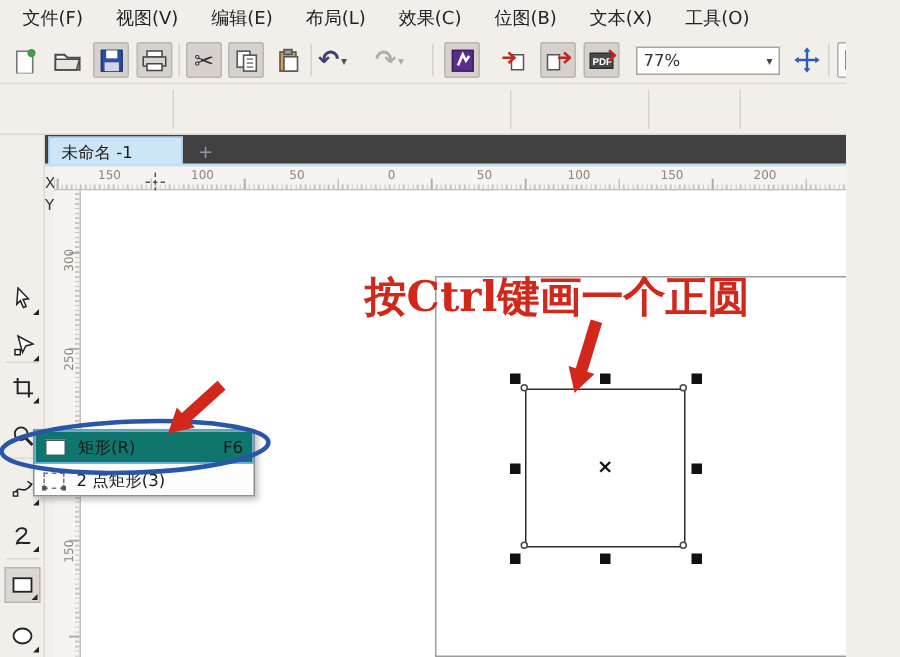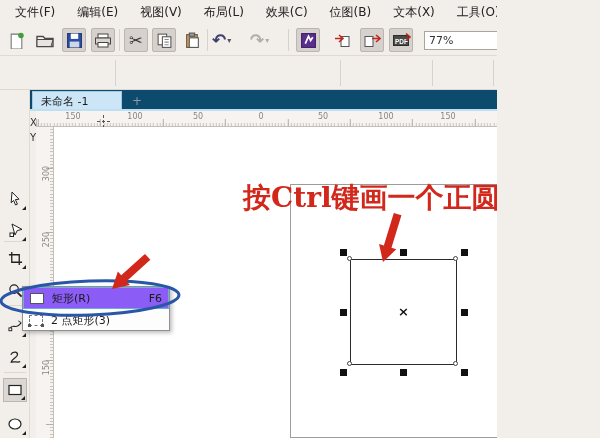--- a/index.html
+++ b/index.html
@@ -1,18 +1,18 @@
 <!DOCTYPE html>
 <html><head>
 <meta charset="utf-8">
 <style>
   * { margin:0; padding:0; box-sizing:border-box; }
   html,body { width:600px; height:438px; overflow:hidden; }
   body { font-family:"DejaVu Sans","Liberation Sans",sans-serif; background:#f2eeea; position:relative; font-size:11px; color:#333; }
-  #app { position:absolute; inset:0; width:497px; height:438px; background:#f2eeea; overflow:hidden; }
+  #app { position:absolute; inset:0; width:564px; height:438px; background:#f2eeea; overflow:hidden; }
 
   
   .menubar { position:absolute; left:0; top:0; width:600px; height:24px; display:flex; align-items:center; padding-left:4px; background:#f2eeea; }
   .menubar .mitem { padding:3px 11px; font-size:12px; color:#222; white-space:nowrap; cursor:default; }
 
   
   .toolbar { position:absolute; left:0; top:24px; width:600px; height:32px; background:#f2eeea; border-bottom:1px solid #e0dad5; }
   .tbtn { position:absolute; top:4px; width:24px; height:24px; display:flex; align-items:center; justify-content:center; border:1px solid transparent; border-radius:2px; }
   .tbtn.pressed { background:#d6d1cc; border-color:#bcb6b0; }
   .tsep { position:absolute; top:5px; width:1px; height:22px; background:#d8d2cc; }
@@ -28,21 +28,21 @@
   .pb-label { position:absolute; font-size:10px; color:#333; }
   .pb-sep { position:absolute; top:4px; width:1px; height:26px; background:#d8d2cc; }
   .pb-ic { position:absolute; display:flex; align-items:center; justify-content:center; color:#444; }
   .grid9 { display:grid; grid-template-columns:repeat(3,5px); grid-template-rows:repeat(3,5px); gap:1px; }
   .grid9 i { border:1px solid #555; background:#fff; }
   .grid9 i.on { background:#222; }
   .cornerbtn { position:absolute; top:59px; width:24px; height:24px; display:flex; align-items:center; justify-content:center; }
   .cornerbtn.sel { border:1px solid #9a938c; background:#fbfaf9; }
 
   
-  .tabbar { position:absolute; left:30px; top:90px; width:570px; height:20px; background:#0c4a6e; }
+  .tabbar { position:absolute; left:30px; top:90px; width:570px; height:20px; background:#404040; }
   .doc-tab { position:absolute; left:2px; top:1px; width:90px; height:19px; background:#cde6f7; border:1px solid #a5c9e2; border-bottom:none; display:flex; align-items:center; padding-left:8px; font-size:11px; color:#1a1a1a; }
   .newtab { position:absolute; left:100px; top:4px; width:14px; height:14px; color:#8a9aa6; font-size:12px; display:flex; align-items:center; justify-content:center; }
   .tab-underline { position:absolute; left:30px; top:109px; width:570px; height:2px; background:#bfe0f3; }
 
   
   .hruler { position:absolute; left:36px; top:111px; width:564px; height:16px; background:#f6f3f0; border-bottom:1px solid #c4beb8;
     background-image:
       repeating-linear-gradient(to right, #b4afa9 0 1px, transparent 1px 62.4px),
       repeating-linear-gradient(to right, #c9c4be 0 1px, transparent 1px 3.12px);
     background-size:100% 7px,100% 3px; background-position:1.8px bottom,1.8px bottom; background-repeat:repeat-x; }
@@ -74,42 +74,42 @@
   .headline { position:absolute; left:243px; top:183px; width:330px; font-size:28px; line-height:1.1; font-weight:bold; color:#d2281c; font-family:"DejaVu Serif","Liberation Serif",serif; white-space:nowrap; letter-spacing:0px; }
 
   .sel-rect { position:absolute; left:350px; top:259px; width:107px; height:106px; border:1px solid #2b2b2b; background:transparent; }
   .handle { position:absolute; width:7px; height:7px; background:#111; }
   .cnode { position:absolute; width:5px; height:5px; background:#fff; border:1px solid #444; border-radius:50%; }
   .center-x { position:absolute; left:398px; top:304px; font-size:13px; font-weight:bold; color:#111; }
 
   
   .flyout { position:absolute; left:22px; top:286px; width:148px; height:45px; background:#fdfdfd; border:1px solid #8f8f8f; box-shadow:2px 2px 4px rgba(0,0,0,.25); font-size:11px; }
   .fly-item { position:relative; height:22px; display:flex; align-items:center; padding:0 6px; color:#1a1a1a; }
-  .fly-item.sel { background:#8b5cf6; border:1px solid #6aaede; }
+  .fly-item.sel { background:#0f766e; border:1px solid #6aaede; }
   .fly-ico { width:14px; height:11px; margin-right:8px; flex:0 0 auto; }
   .ico-rect { border:1px solid #555; background:#fff; }
   .ico-3rect { border:1px dashed #777; background:#fff; position:relative; }
   .ico-3rect:before, .ico-3rect:after { content:""; position:absolute; width:3px; height:3px; background:#555; }
   .ico-3rect:before { left:-2px; bottom:-2px; } .ico-3rect:after { right:-2px; bottom:-2px; }
   .fly-short { margin-left:auto; padding-left:10px; }
 
   
   .overlay { position:absolute; left:0; top:0; width:600px; height:438px; pointer-events:none; z-index:50; }
 
   input { outline:none; }
 </style>
 </head>
 <body>
 
 <div id="app">
 
   <div class="menubar">
     <span class="mitem">文件(F)</span>
+    <span class="mitem">视图(V)</span>
     <span class="mitem">编辑(E)</span>
-    <span class="mitem">视图(V)</span>
     <span class="mitem">布局(L)</span>
     <span class="mitem">效果(C)</span>
     <span class="mitem">位图(B)</span>
     <span class="mitem">文本(X)</span>
     <span class="mitem">工具(O)</span>
 
   </div>
 
   <div class="toolbar">
     <div class="tbtn" style="left:4px">

